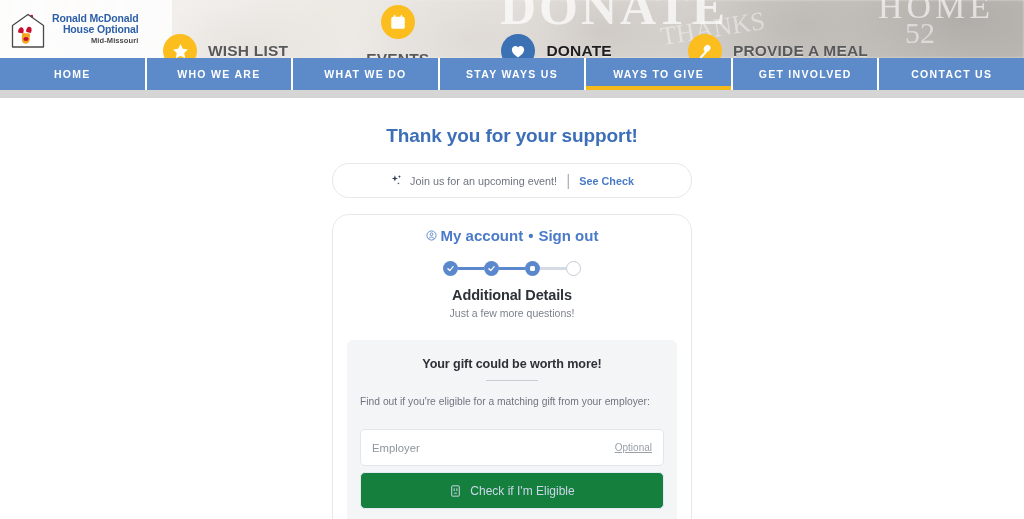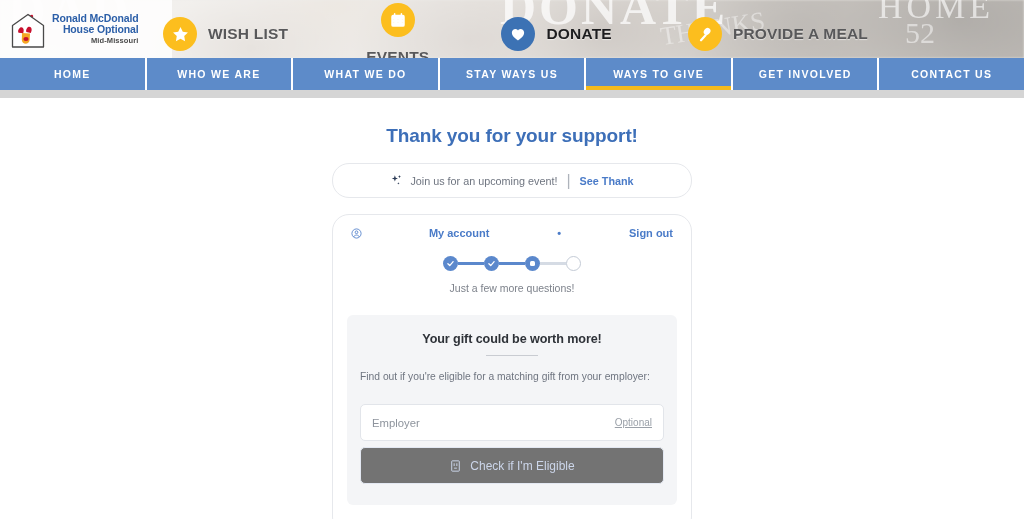--- a/index.html
+++ b/index.html
@@ -55,21 +55,21 @@
     padding-left: 8px;
     text-align: right;
   }
   .logo-mark { width: 40px; height: 44px; flex: none; }
   .logo-words { line-height: 1.08; }
   .logo-l1, .logo-l2 {
     font-size: 10.5px; font-weight: bold; color: #2c5fa8; letter-spacing: -.15px; white-space: nowrap;
   }
   .logo-l3 { font-size: 7.5px; font-weight: bold; color: #4a4a4a; letter-spacing: .1px; margin-top: 1px;}
 
-  .quicklinks { position: absolute; left: 150px; top: 0; right: 0; height: 68px; display: flex; align-items: center; }
+  .quicklinks { position: absolute; left: 150px; top: 0; right: 0; height: 68px; display: flex; align-items: flex-end; }
   .ql { display: flex; align-items: center; gap: 11px; }
   .ql.wish   { margin-left: 13px; }
   .ql.events { margin-left: 78px; flex-direction: column; }
   .ql.donate { margin-left: 72px; }
   .ql.meal   { margin-left: 76px; }
   .ql-badge {
     width: 34px; height: 34px; border-radius: 50%;
     display:flex; align-items:center; justify-content:center; flex:none;
   }
   .ql-badge.yellow { background: #fcbe1e; }
@@ -131,22 +131,22 @@
     margin-bottom: 10px;
   }
   .sparkle-icon { width: 13px; height: 13px; flex: none; display:block; }
   .event-text { font-size: 10.8px; color: #6f7580; }
   .event-sep { color: #aeb3bb; margin: 0 2px; }
   .event-link { font-size: 10.8px; color: #4a7bc8; font-weight: bold; cursor: pointer; }
 
   .form-card { padding: 12px 18px 0; min-height: 320px; }
 
   .account-row {
-    display: flex; align-items: center; justify-content: space-between;
-    gap: 4px; font-size: 11px; font-weight: bold; color: #4a7bc8;
+    display: flex; align-items: center; justify-content: center;
+    gap: 4px; font-size: 15px; font-weight: bold; color: #4a7bc8;
     margin-bottom: 17px;
   }
   .account-row .avatar-icon { width: 11px; height: 11px; display:block; }
   .account-row .dot { color: #4a7bc8; margin: 0 1px; }
   .account-link { cursor: pointer; }
 
   
   .stepper { display: flex; align-items: center; justify-content: center; margin-bottom: 11px; }
   .step {
     width: 15px; height: 15px; border-radius: 50%;
@@ -196,21 +196,21 @@
     border: none; outline: none; background: transparent;
     font-family: "Liberation Sans", sans-serif;
     font-size: 11.3px; color: #4a4f57; flex: 1 1 auto; padding: 0;
   }
   .employer-input::placeholder { color: #8e949d; }
   .employer-optional { font-size: 10px; color: #9aa0a8; flex: none; padding-left: 10px; text-decoration: underline; }
 
   .eligible-btn {
     margin-top: 6px;
     height: 37px;
-    background: #737373;
+    background: #15803d;
     border: 1px solid #e3e8f2;
     border-radius: 5px;
     display: flex; align-items: center; justify-content: center; gap: 8px;
     cursor: pointer;
   }
   .eligible-btn .bldg-icon { width: 13px; height: 14px; display: block; }
   .eligible-label { font-size: 12px; color: #ccd6ea; }
 </style>
 </head>
 <body>
@@ -307,21 +307,21 @@
   <h1 class="page-title">Thank you for your support!</h1>
 
   <div class="card event-card">
     <svg class="sparkle-icon" viewBox="0 0 24 24" fill="#2b3a55">
       <path d="M9 2.5l1.5 4.2L14.7 8.2 10.5 9.7 9 13.9 7.5 9.7 3.3 8.2 7.5 6.7z"></path>
       <path d="M17.5 2l.8 2.1 2.1.8-2.1.8-.8 2.1-.8-2.1-2.1-.8 2.1-.8z"></path>
       <path d="M15.5 15.2l.6 1.6 1.6.6-1.6.6-.6 1.6-.6-1.6-1.6-.6 1.6-.6z"></path>
     </svg>
     <span class="event-text">Join us for an upcoming event!</span>
     <span class="event-sep">|</span>
-    <span class="event-link">See Thank</span>
+    <span class="event-link">See Check</span>
   </div>
 
   <div class="card form-card">
 
     <div class="account-row">
       <svg class="avatar-icon" viewBox="0 0 24 24" fill="none" stroke="#4a7bc8" stroke-width="1.8">
         <circle cx="12" cy="12" r="10"></circle>
         <circle cx="12" cy="9.3" r="3"></circle>
         <path d="M5.8 19.4c1.2-2.6 3.6-4 6.2-4s5 1.4 6.2 4"></path>
       </svg>
@@ -343,20 +343,21 @@
           </svg>
       </div>
       <div class="seg"></div>
       <div class="step current">
         <span class="inner-dot"></span>
       </div>
       <div class="seg pending"></div>
       <div class="step todo"></div>
     </div>
 
+    <div class="step-title">Additional Details</div>
     <div class="step-sub">Just a few more questions!</div>
 
     <div class="match-panel">
       <div class="match-title">Your gift could be worth more!</div>
       <div class="match-rule"></div>
       <div class="match-desc">Find out if you're eligible for a matching gift from your employer:</div>
 
       <label class="employer-field">
         <input class="employer-input" type="text" placeholder="Employer" style="">
         <span class="employer-optional">Optional</span>

